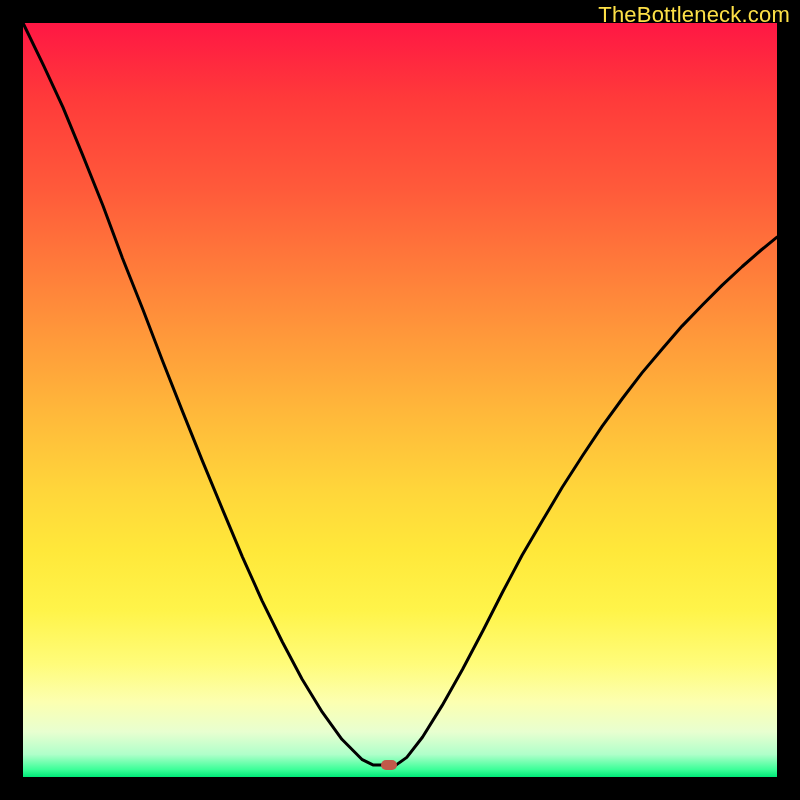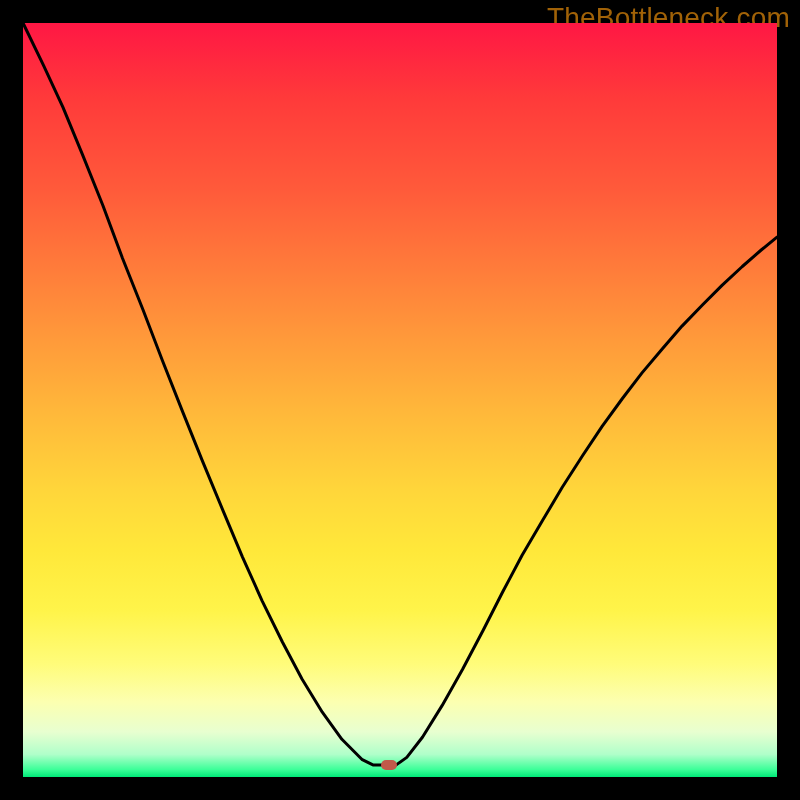--- a/index.html
+++ b/index.html
@@ -48,22 +48,22 @@
     width: 16px;
     height: 10px;
     border-radius: 5px;
     background: #c15a4a;
     transform: translate(-50%, -50%);
   }
   .watermark {
     position: absolute;
     top: 2px;
     right: 10px;
-    color: #a16207;
-    font-size: 28px;
+    color: #fde047;
+    font-size: 22px;
     font-weight: 500;
     letter-spacing: 0.2px;
     user-select: none;
   }
   svg.curve {
     position: absolute;
     left: 0;
     top: 0;
     width: 754px;
     height: 754px;

